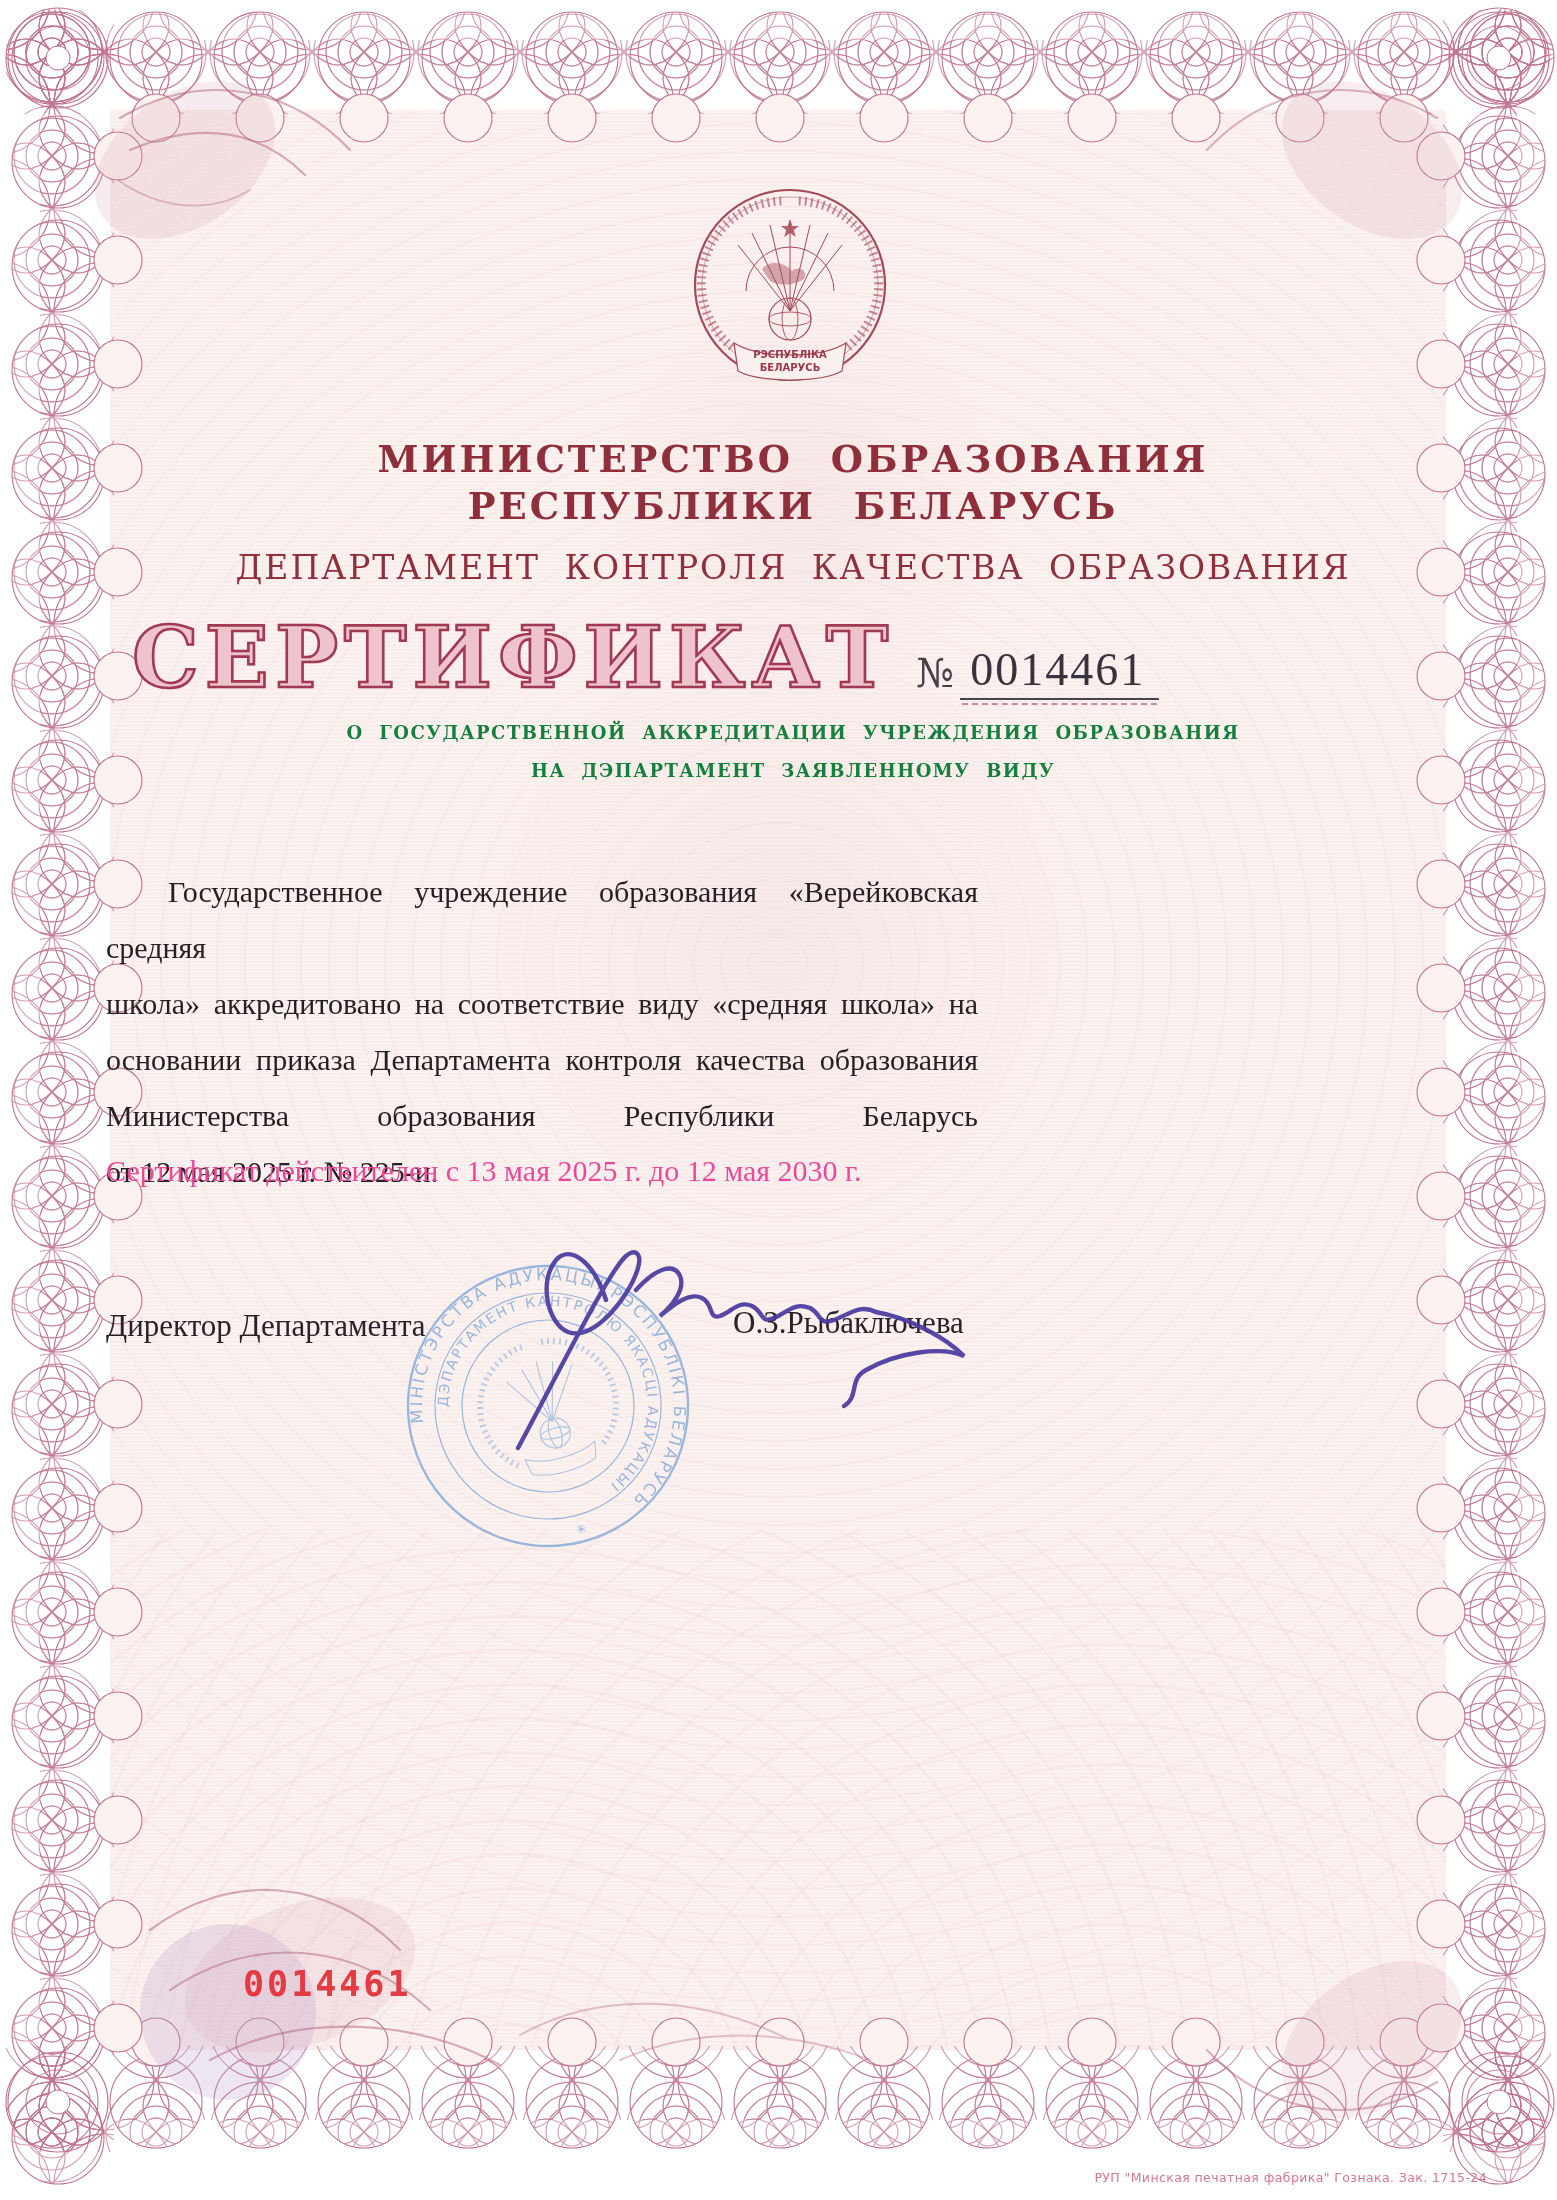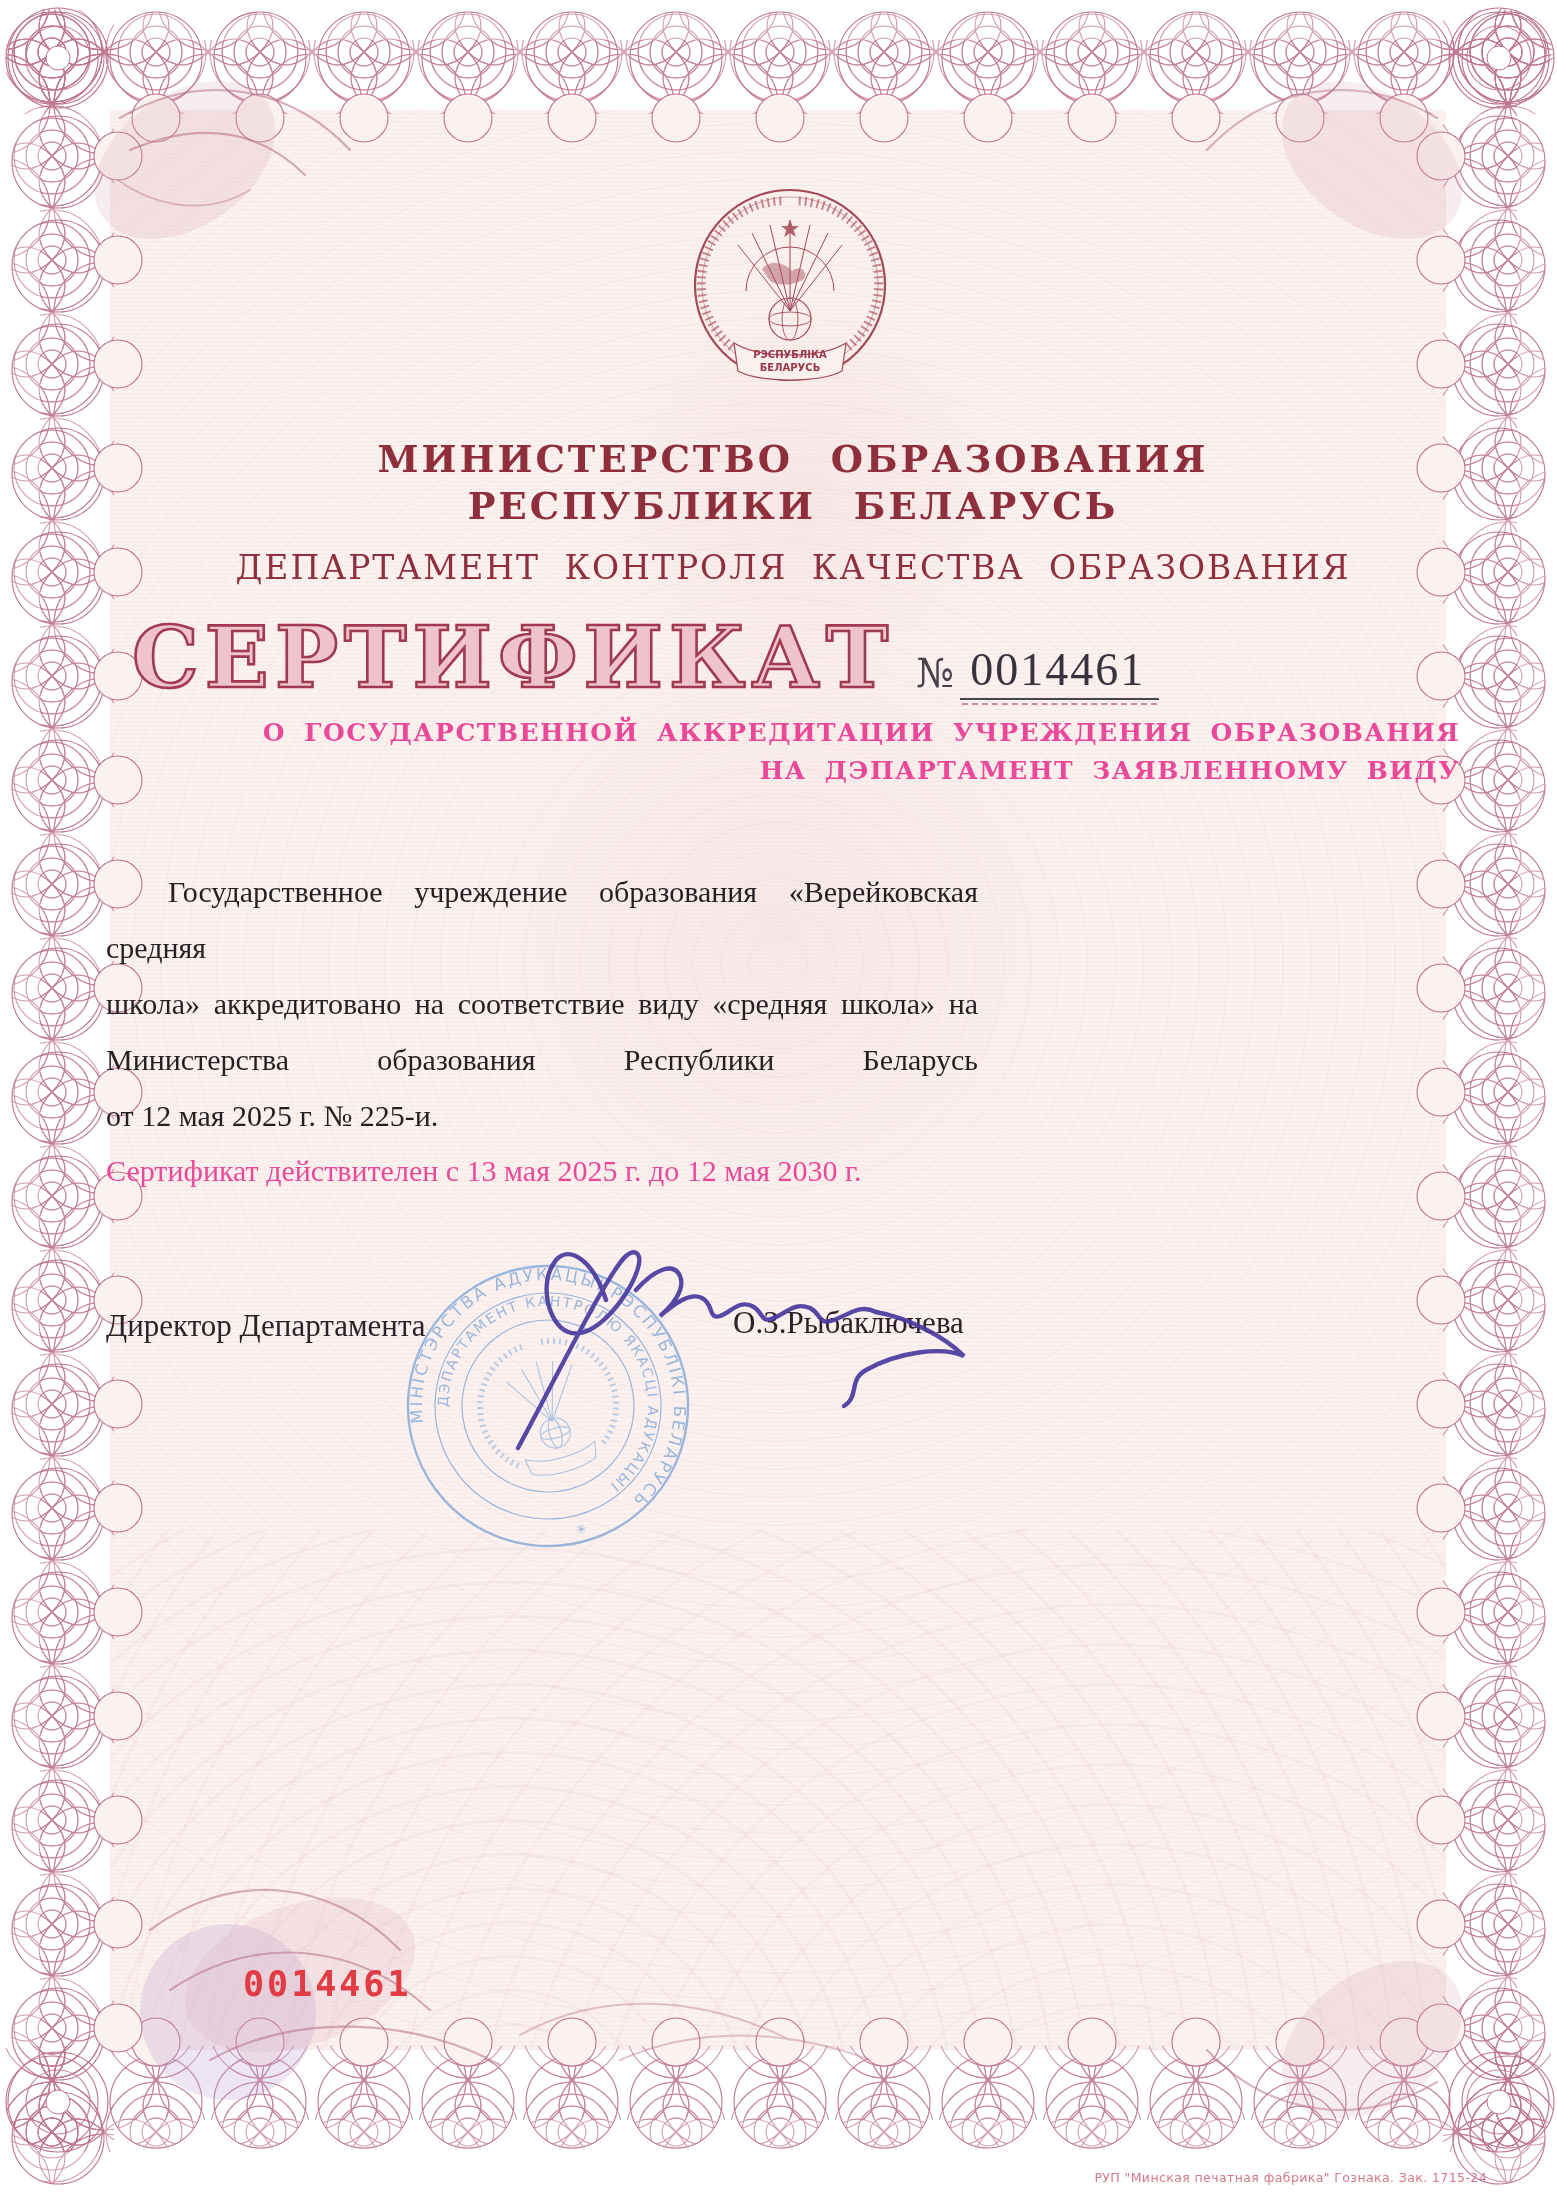--- a/index.html
+++ b/index.html
@@ -27,22 +27,22 @@
             font-size:33px;letter-spacing:2px;word-spacing:12px;transform:translateX(14px);}
   .title-row{top:592px;height:104px;display:flex;align-items:flex-end;justify-content:flex-start;transform:translateX(20px);}
   .cert-title{font-family:"DejaVu Serif",serif;font-weight:bold;font-size:84px;line-height:92px;
             letter-spacing:6px;color:#eec3cd;-webkit-text-stroke:2.6px #a03a52;
             text-shadow:0 0 1px #a03a52, 0 0 2px rgba(160,58,82,.55);}
   .num-sign{font-family:"DejaVu Serif",serif;font-size:40px;color:#4a4049;margin:0 6px 8px 22px;}
   .num-val{display:inline-block;margin-bottom:4px;font-size:46px;color:#37323c;letter-spacing:2px;
             border-bottom:2px solid #4a4450;padding:0 14px 2px 10px;position:relative;}
   .num-val::after{content:"";position:absolute;left:2px;right:2px;bottom:-7px;border-bottom:2px dashed #c species;}
   .num-val::after{border-bottom:2px dashed #c98ba0;}
-  .subtitle{top:706px;color:#ec4899;font-family:"DejaVu Serif",serif;font-weight:bold;
-            font-size:25px;letter-spacing:1.5px;word-spacing:8px;line-height:38px;transform:translateX(14px);text-align:right;}
+  .subtitle{top:706px;color:#15803d;font-family:"DejaVu Serif",serif;font-weight:bold;
+            font-size:18px;letter-spacing:1.5px;word-spacing:8px;line-height:38px;transform:translateX(14px);}
 
   .bodyblock{position:absolute;left:106px;top:856px;width:872px;color:#231f23;}
   .bodyline{font-size:30px;line-height:56px;text-align:justify;text-align-last:justify;white-space:normal;}
   .bodyline.first{text-indent:62px;}
   .bodyline.last{text-align-last:left;}
   .validity{position:absolute;left:106px;top:1146px;font-size:30px;color:#ec4899;}
   .signer-title{position:absolute;left:106px;top:1300px;font-size:31px;color:#2a2228;}
   .signer-name{position:absolute;left:733px;top:1297px;font-size:31px;color:#2a2228;}
   .stamp{position:absolute;left:398px;top:1248px;opacity:.85;}
   .signature{position:absolute;left:398px;top:1196px;}
@@ -307,20 +307,21 @@
     </div>
 
     <div class="center-col subtitle" style="position:absolute;">
       <div>О ГОСУДАРСТВЕННОЙ АККРЕДИТАЦИИ УЧРЕЖДЕНИЯ ОБРАЗОВАНИЯ</div>
       <div>НА ДЭПАРТАМЕНТ ЗАЯВЛЕННОМУ ВИДУ</div>
     </div>
 
     <div class="bodyblock">
       <div class="bodyline first">Государственное учреждение образования «Верейковская средняя</div>
       <div class="bodyline">школа» аккредитовано на соответствие виду «средняя школа» на</div>
+      <div class="bodyline">основании приказа Департамента контроля качества образования</div>
       <div class="bodyline">Министерства образования Республики Беларусь</div>
       <div class="bodyline last">от 12 мая 2025 г. № 225-и.</div>
     </div>
 
     <div class="validity">Сертификат действителен с 13 мая 2025 г. до 12 мая 2030 г.</div>
 
     <div class="signer-title">Директор Департамента</div>
     <div class="signer-name">О.З.Рыбаключева</div>
 
     <svg class="stamp" width="300" height="300" viewBox="-150 -150 300 300">

